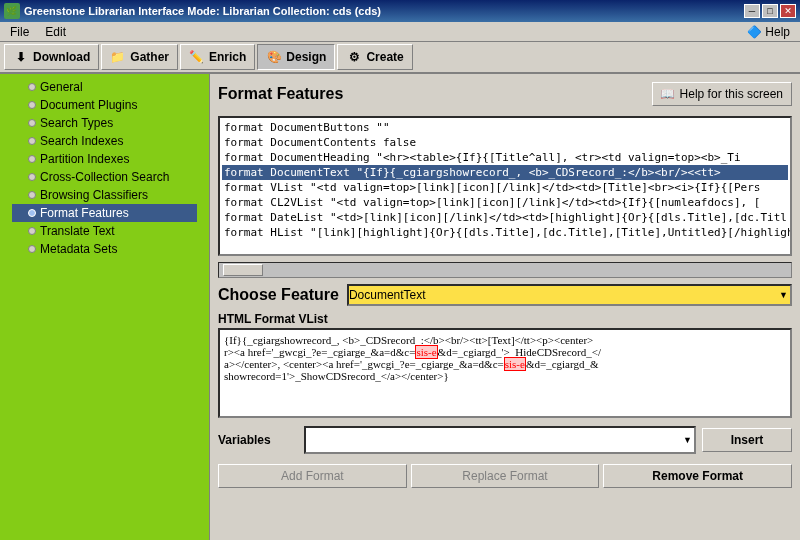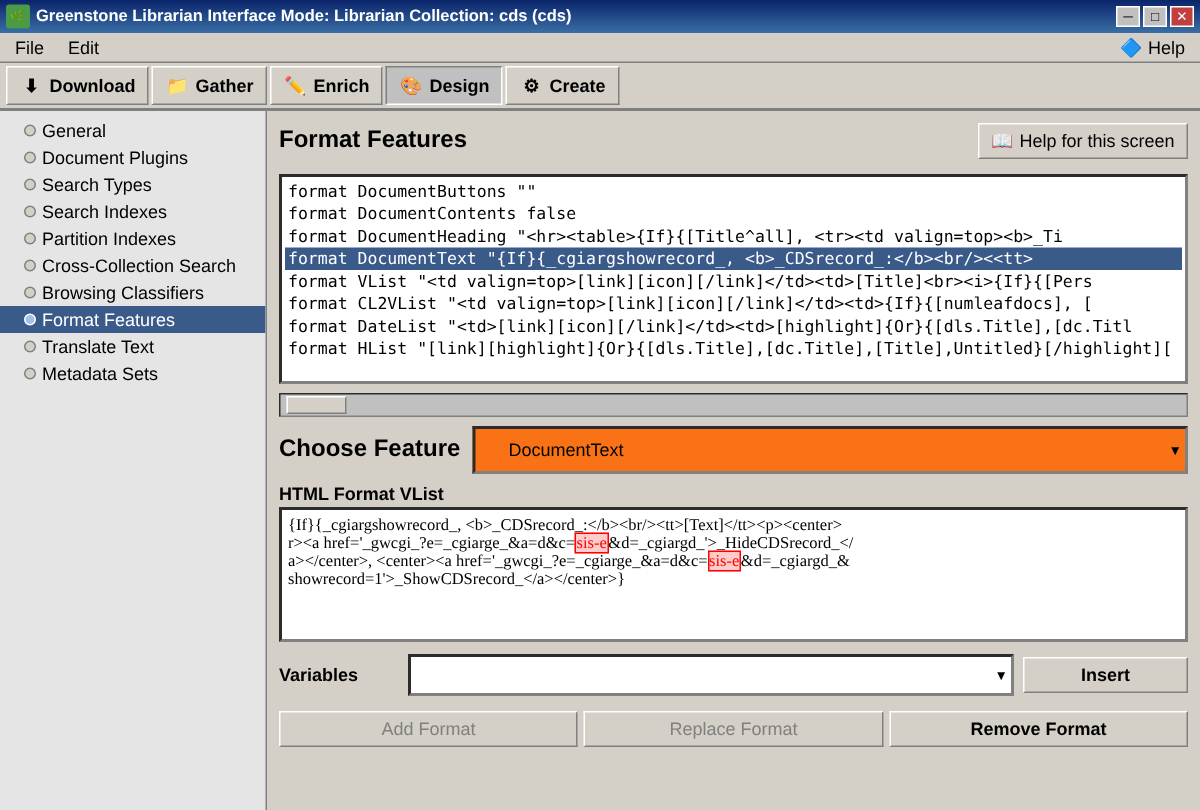--- a/index.html
+++ b/index.html
@@ -114,24 +114,24 @@
     }
 
     
     .main-layout {
       display: flex;
       height: calc(540px - 74px);
     }
 
     
     .sidebar {
-      width: 178px;
-      background: #e5e5e5;
+      width: 210px;
+      background: #84cc16;
       border-right: 1px solid #808080;
-      padding: 4px 0;
+      padding: 4px 12px;
       overflow-y: auto;
     }
     .sidebar-item {
       display: flex;
       align-items: center;
       padding: 2px 8px 2px 16px;
       cursor: pointer;
       font-size: 12px;
       gap: 4px;
     }
@@ -243,24 +243,24 @@
       content: '▼';
       position: absolute;
       right: 4px;
       top: 50%;
       transform: translateY(-50%);
       font-size: 9px;
       pointer-events: none;
     }
     .select-wrapper select {
       width: 100%;
-      height: 32px;
+      height: 22px;
       border: 2px inset #808080;
-      background: #f97316;
-      padding: 0 22px;
+      background: #fde047;
+      padding: 0 0;
       font-size: 12px;
       appearance: none;
       -webkit-appearance: none;
     }
 
     
     .section-label {
       font-size: 12px;
       font-weight: bold;
       color: #000;
@@ -481,21 +481,21 @@
 showrecord=1'&gt;_ShowCDSrecord_&lt;/a&gt;&lt;/center&gt;}</div>
     </div>
 
     <div class="variables-row">
       <span class="var-label">Variables</span>
       <div class="var-select-wrap">
         <select>
           <option>[Text]</option>
         </select>
       </div>
-      <button class="btn-standard primary" style="flex:none; width:110px;text-align:center;">Insert</button>
+      <button class="btn-standard primary" style="flex:none; width:90px;text-align:center;">Insert</button>
     </div>
 
     <div class="bottom-btns">
       <button class="btn-standard" disabled="">Add Format</button>
       <button class="btn-standard" disabled="">Replace Format</button>
       <button class="btn-standard primary">Remove Format</button>
     </div>
 
   </div>
 </div>

